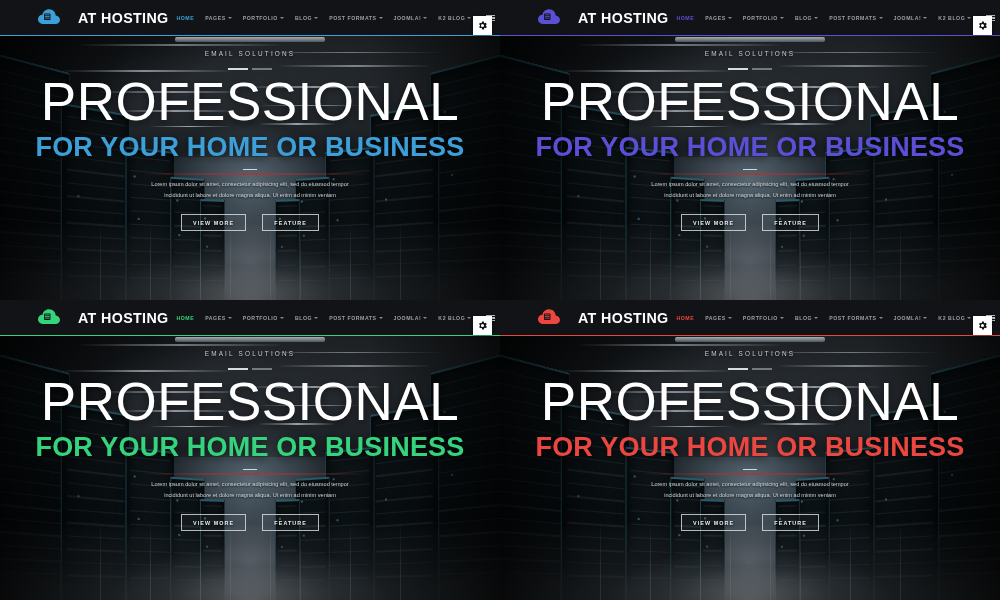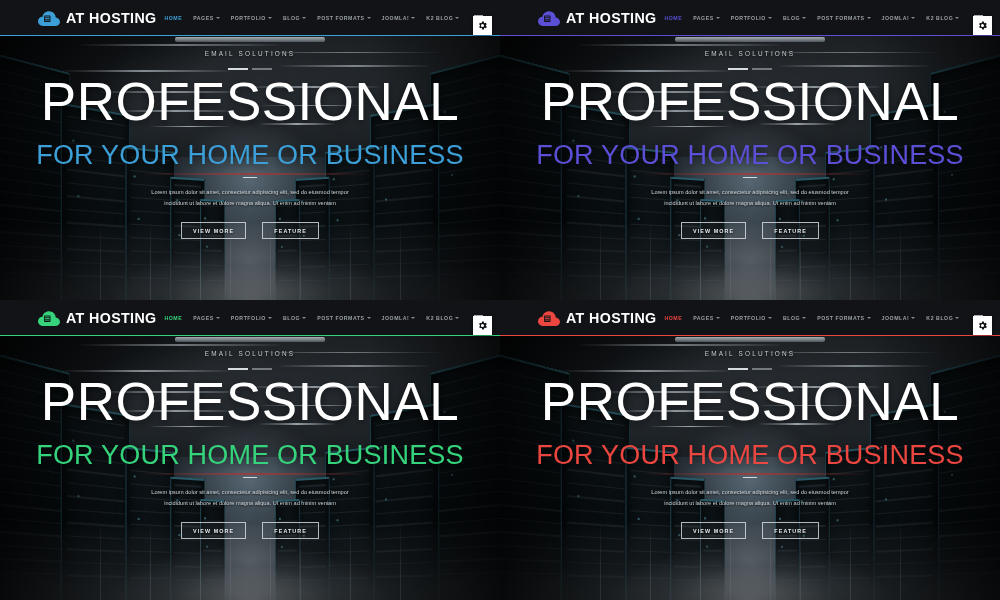--- a/index.html
+++ b/index.html
@@ -31,21 +31,21 @@
   }
   .header::after{
     content:""; position:absolute; left:0; right:0; bottom:0;
     height:1.5px; background:var(--accent);
   }
   .hdr-inner{
     width:100%; height:100%;
     display:flex; align-items:center;
     padding:0 18px 0 38px;
   }
-  .brand{ display:flex; align-items:flex-end; gap:6px; }
+  .brand{ display:flex; align-items:flex-start; gap:18px; }
   .cloud-ico{ width:22px; height:16px; position:relative; flex:none; }
   .cloud-ico svg{ display:block; }
   .brand-text{
     color:#fff; font-size:15.5px; font-weight:bold;
     letter-spacing:.4px;
     font-family:"Liberation Sans", sans-serif;
     transform:scaleX(.92); transform-origin:left center;
     white-space:nowrap;
   }
 
@@ -176,24 +176,24 @@
   .dash-row i{ display:block; height:1.5px; background:rgba(235,240,244,.9); width:20px; }
   .h1{
     margin-top:4px;
     color:#ffffff;
     font-size:53px; line-height:.96;
     font-weight:normal; letter-spacing:.5px;
     text-shadow:0 2px 8px rgba(0,0,0,.6);
     white-space:nowrap;
   }
   .h2{
-    margin-top:14px;
+    margin-top:6px;
     color:var(--accent);
     font-size:27px; line-height:1;
-    font-weight:normal; letter-spacing:.2px;
+    font-weight:bold; letter-spacing:.2px;
     text-shadow:0 2px 8px rgba(0,0,0,.6);
     white-space:nowrap;
   }
   .dash-small{
     margin-top:8px; width:14px; height:1.5px;
     background:rgba(235,240,244,.85);
   }
   .desc{
     margin-top:9px;
     color:#cfd4d8; font-size:5.6px; line-height:1.95;

